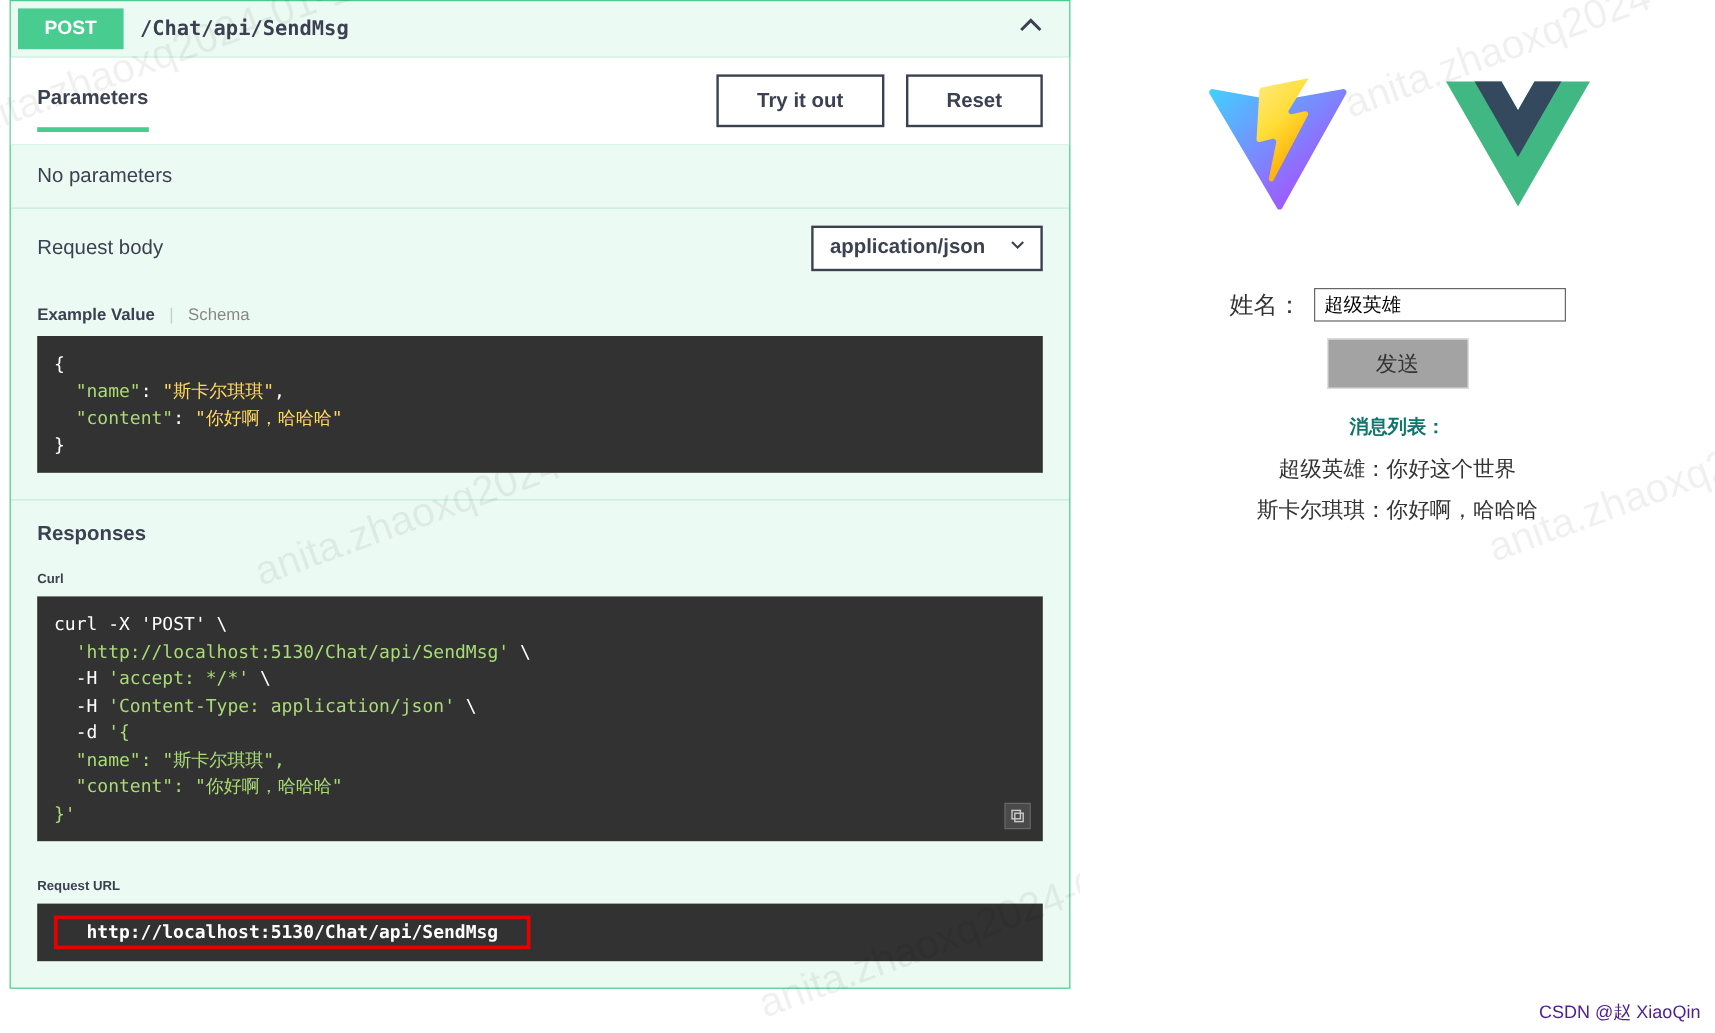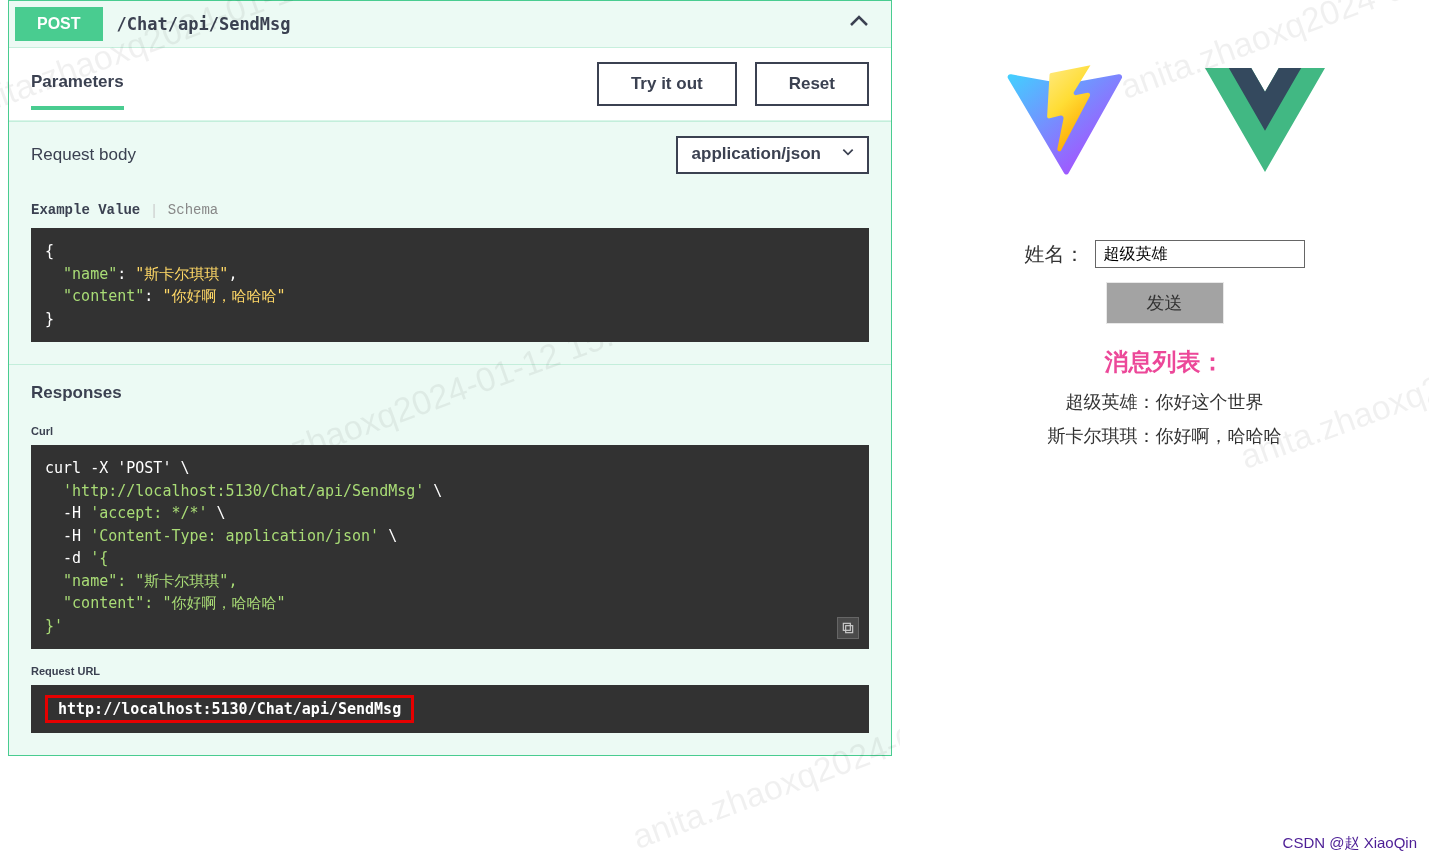--- a/index.html
+++ b/index.html
@@ -28,52 +28,52 @@
     
     .section-body { padding: 16px 22px; font-size: 17px; color: #3b4151; }
     
     .req-body-header { display: flex; align-items: center; justify-content: space-between; padding: 14px 22px; border-top: 1px solid rgba(73,204,144,0.25); }
     .req-body-title { font-size: 17px; font-weight: 400; }
     .content-type-select { position: relative; border: 2px solid #3b4151; padding: 6px 46px 8px 14px; font-size: 17px; font-weight: 700; background: #fff; cursor: pointer; display: flex; align-items: center; }
     .content-type-select .caret { position: absolute; right: 12px; }
     
     .example-section { padding: 14px 22px 22px; }
     .example-tabs { display: flex; align-items: center; gap: 12px; margin-bottom: 10px; font-size: 14px; }
-    .example-tab { font-weight: 700; color: #3b4151; font-family: Liberation Mono, monospace; }
+    .example-tab { font-weight: 700; color: #3b4151; }
     .example-tab.inactive { font-weight: 400; color: #888; }
     .divider { color: #ccc; }
     
     .code-block { background: #323232; color: #fff; padding: 12px 14px; font-family: Consolas, monospace; font-size: 15px; line-height: 1.5; white-space: pre; overflow-x: auto; position: relative; }
     .json-key { color: #a9dc76; }
     .json-str { color: #ffd866; }
     .curl-str { color: #a9dc76; }
     
     .responses-section { padding: 18px 22px; border-top: 1px solid rgba(73,204,144,0.25); }
     .responses-title { font-size: 17px; font-weight: 700; }
     
     .curl-section { padding: 4px 22px 22px; }
     .sub-title { font-size: 11px; font-weight: 700; margin-bottom: 8px; }
     
     .copy-icon { position: absolute; right: 10px; bottom: 10px; width: 22px; height: 22px; background: #4a4a4a; border: 1px solid #666; cursor: pointer; display: flex; align-items: center; justify-content: center; }
     
     .req-url-box { background: #323232; padding: 10px 14px; font-family: Consolas, monospace; font-size: 15px; color: #fff; }
-    .req-url-highlight { border: 3px solid #e60000; padding: 2px 10px; display: inline-block; font-weight: 700; }
+    .req-url-highlight { border: 3px solid #e60000; padding: 2px 24px; display: inline-block; font-weight: 700; }
     
     .watermark { position: absolute; color: rgba(0,0,0,0.06); font-size: 34px; font-weight: 300; pointer-events: none; transform: rotate(-20deg); user-select: none; white-space: nowrap; }
     
     .logos { display: flex; gap: 80px; margin-bottom: 60px; }
     .vite-logo { width: 120px; height: 120px; }
     .vue-logo { width: 120px; height: 120px; }
     
     .form-row { display: flex; align-items: center; gap: 10px; margin-bottom: 8px; }
     .form-label { font-size: 20px; color: #333; }
     .form-input { border: 1px solid #666; padding: 4px 8px; font-size: 16px; width: 210px; }
     .send-btn { background: #a3a3a3; border: 1px solid #e8e8e8; padding: 8px 40px; font-size: 18px; cursor: pointer; margin-top: 6px; color: #333; font-family: Liberation Serif, serif; }
     
-    .msg-list-title { font-size: 24px; font-weight: 700; color: #ec4899; margin-top: 22px; margin-bottom: 12px; }
+    .msg-list-title { font-size: 16px; font-weight: 700; color: #0f766e; margin-top: 22px; margin-bottom: 12px; }
     .msg-item { font-size: 18px; color: #333; margin-bottom: 10px; }
     
     .csdn-watermark { position: absolute; bottom: 8px; right: 12px; font-size: 15px; color: #4c1d95; }
   </style>
 </head>
 <body>
 
 <div class="left-panel">
   <div class="watermark" style="top:10px; left:-50px;">anita.zhaoxq2024-01-12 15:03</div>
   <div class="watermark" style="top:380px; left:200px;">anita.zhaoxq2024-01-12 15:03</div>
@@ -91,20 +91,21 @@
     </div>
 
     <div class="section-header tabs">
       <span class="tab-title tab-active">Parameters</span>
       <div class="btn-group">
         <button class="btn">Try it out</button>
         <button class="btn">Reset</button>
       </div>
     </div>
 
+    <div class="section-body">No parameters</div>
 
     <div class="req-body-header">
       <span class="req-body-title">Request body</span>
       <div class="content-type-select">
         <span>application/json</span>
         <span class="caret">
           <svg width="14" height="14" viewBox="0 0 24 24">
               <path d="M4 8 L12 16 L20 8" stroke="#3b4151" stroke-width="3" fill="none"></path>
             </svg>
         </span>
@@ -134,21 +135,21 @@
 <span>  -H </span><span class="curl-str">'accept: */*'</span><span> \</span>
 <span>  -H </span><span class="curl-str">'Content-Type: application/json'</span><span> \</span>
 <span>  -d </span><span class="curl-str">'{</span>
 <span class="curl-str"><span>  </span><span>"name"</span><span>: </span><span>"斯卡尔琪琪"</span><span>,</span></span>
 <span class="curl-str"><span>  </span><span>"content"</span><span>: </span><span>"你好啊，哈哈哈"</span></span>
 <span class="curl-str">}'</span><div class="copy-icon"><svg width="14" height="14" viewBox="0 0 24 24">
               <rect x="8" y="8" width="12" height="12" stroke="#ccc" fill="none" stroke-width="2"></rect>
               <rect x="4" y="4" width="12" height="12" stroke="#ccc" fill="none" stroke-width="2"></rect>
             </svg></div></div>
 
-      <div class="sub-title" style="margin-top:16px;">Request URL</div>
+      <div class="sub-title" style="margin-top:32px;">Request URL</div>
       <div class="req-url-box">
         <span class="req-url-highlight">http://localhost:5130/Chat/api/SendMsg</span>
       </div>
     </div>
   </div>
 </div>
 
 <div class="right-panel">
   <div class="watermark" style="top:-10px; right:-140px;">anita.zhaoxq2024-01-12 15:03</div>
   <div class="watermark" style="top:360px; right:-260px;">anita.zhaoxq2024-01-12 15:03</div>

